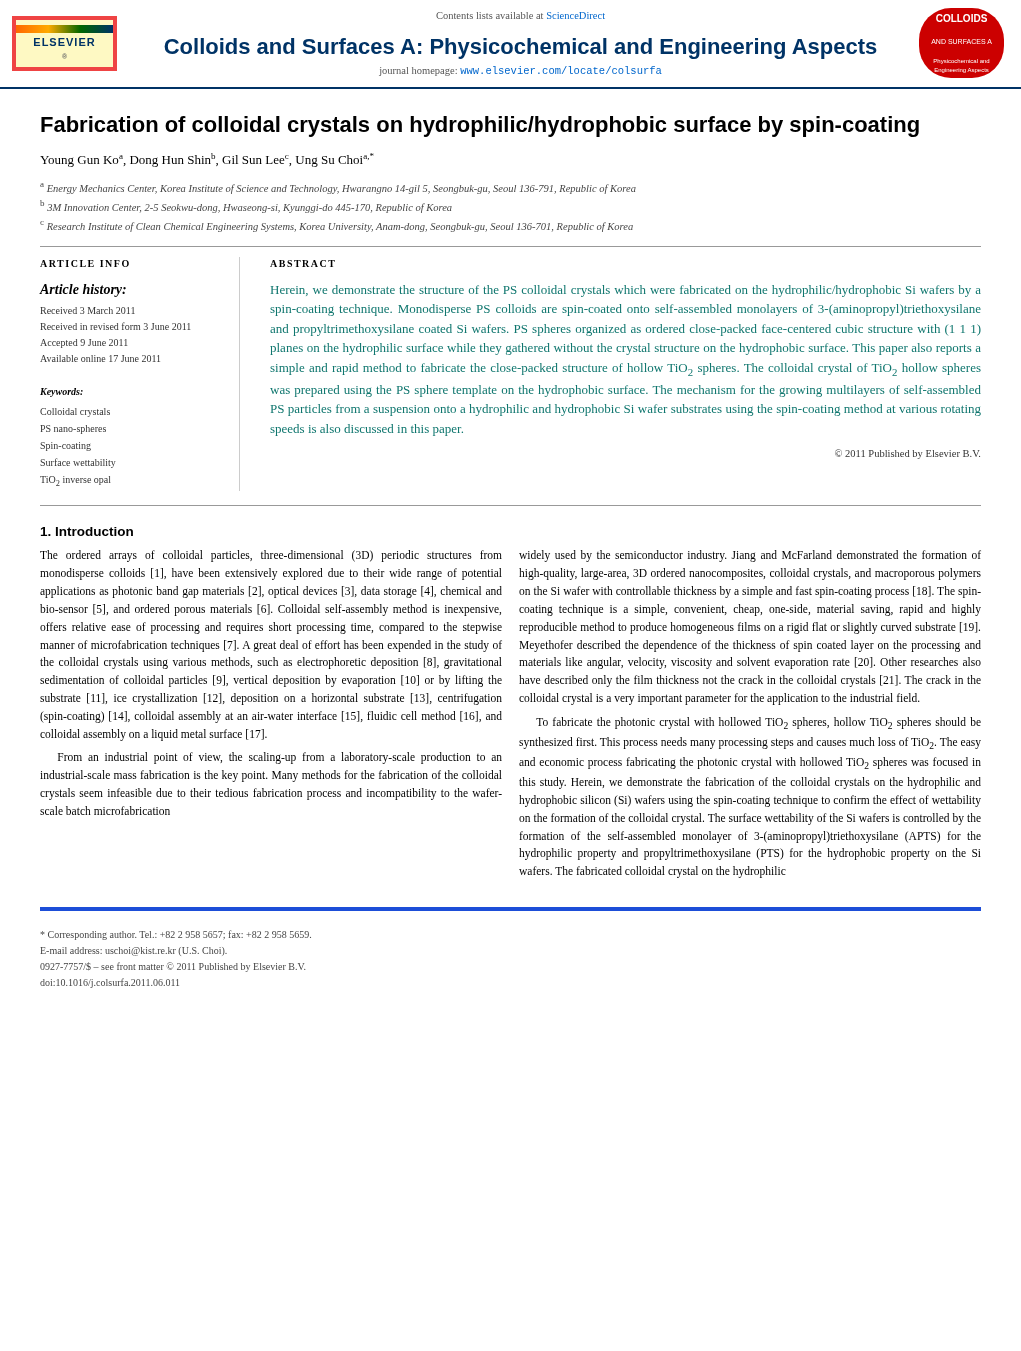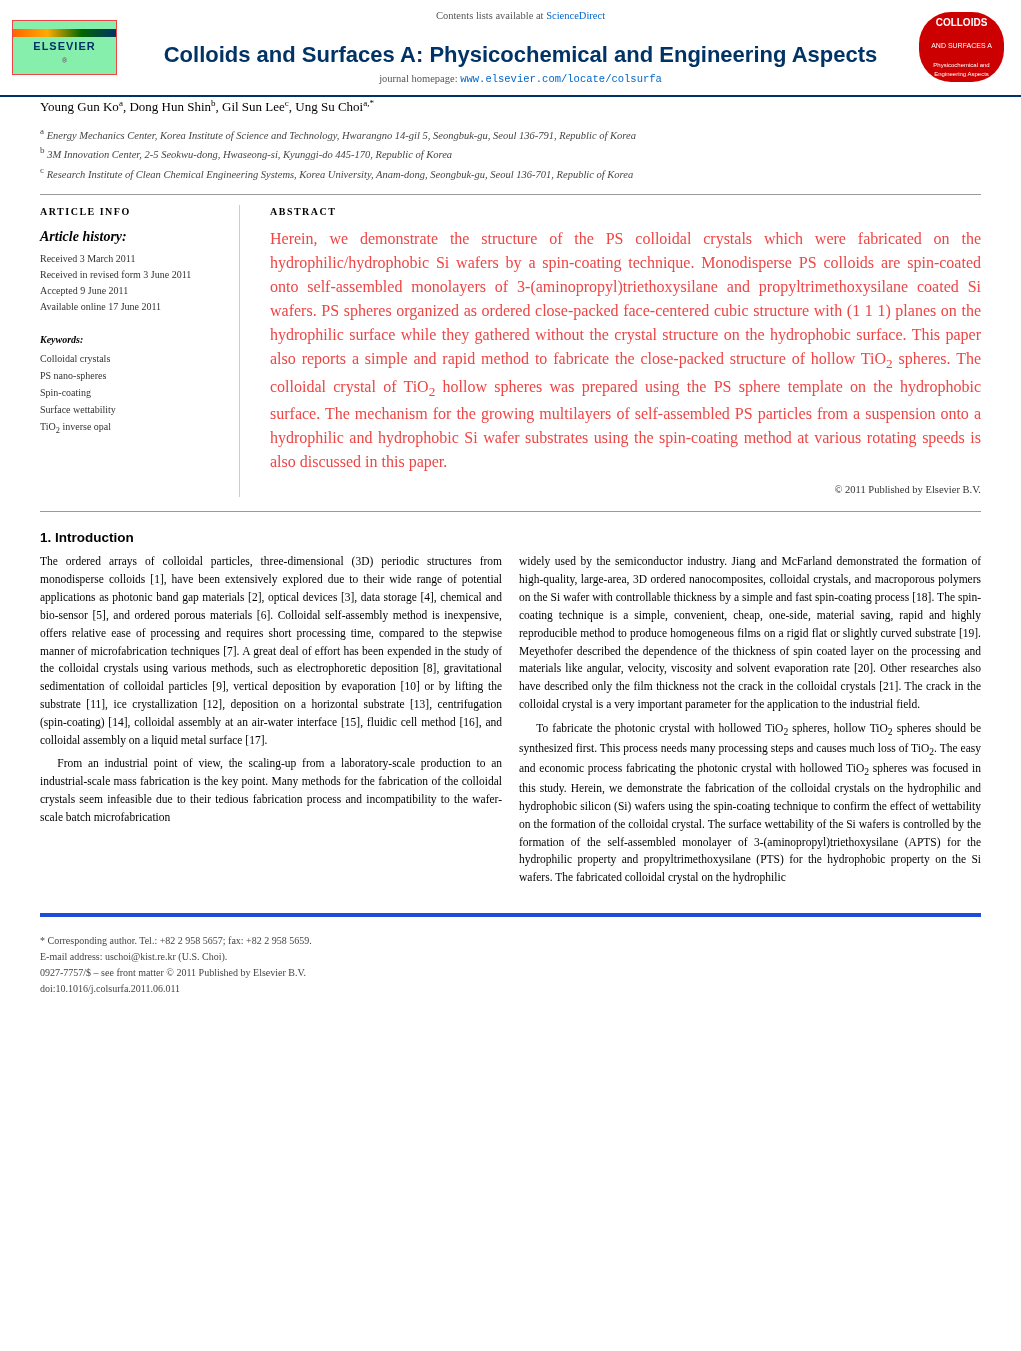--- a/index.html
+++ b/index.html
@@ -29,21 +29,21 @@
       width: 110px;
       flex-shrink: 0;
     }
     .journal-center {
       flex: 1;
       text-align: center;
     }
     .contents-list {
       font-size: 10.5px;
       color: #555;
-      margin-bottom: 18px;
+      margin-bottom: 10px;
     }
     .sciencedirect-link {
       color: #0066cc;
       text-decoration: none;
       font-size: 10.5px;
     }
     .journal-title-main {
       font-size: 22px;
       font-weight: bold;
       color: #003366;
@@ -59,22 +59,22 @@
       color: #0066cc;
       text-decoration: none;
       font-family: Liberation Mono, monospace;
     }
     .journal-logo-right {
       width: 90px;
       flex-shrink: 0;
     }
     
     .elsevier-logo {
-      background: #86efac;
-      border: 1px solid #ef4444;
+      background: #fef9c3;
+      border: 4px solid #ef4444;
       width: 105px;
       height: 55px;
       display: flex;
       flex-direction: column;
       align-items: center;
       justify-content: center;
       font-size: 9px;
       color: #003366;
       font-weight: bold;
       font-family: Arial, sans-serif;
@@ -187,22 +187,22 @@
       font-size: 10px;
       color: #333;
       line-height: 1.7;
     }
 
     
     .abstract-section {
       flex: 1;
     }
     .abstract-text {
-      font-size: 16px;
-      color: #ef4444;
+      font-size: 13px;
+      color: #0f766e;
       line-height: 1.5;
       text-align: justify;
     }
     .copyright-line {
       font-size: 10.5px;
       text-align: right;
       margin-top: 8px;
       color: #333;
     }
 
@@ -299,20 +299,21 @@
       <div class="right-logo-box">
         <div class="logo-top">COLLOIDS</div>
         <div style="font-size:7px; margin:1px 0;">AND SURFACES A</div>
         <div style="font-size:6px;">Physicochemical and<br>Engineering Aspects</div>
       </div>
     </div>
   </div>
 
   <div class="main-content">
 
+    <div class="article-title">Fabrication of colloidal crystals on hydrophilic/hydrophobic surface by spin-coating</div>
 
     <div class="authors">
       Young Gun Ko<sup>a</sup>,
       Dong Hun Shin<sup>b</sup>,
       Gil Sun Lee<sup>c</sup>,
       Ung Su Choi<sup>a,*</sup>
     </div>
 
     <div class="affiliations">
       <div class="affil-line">

